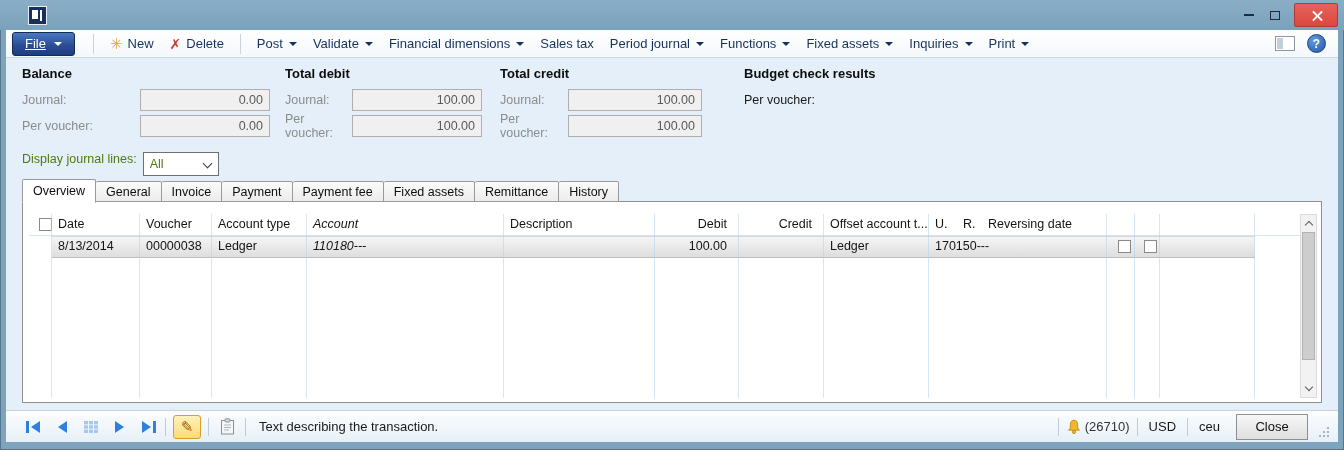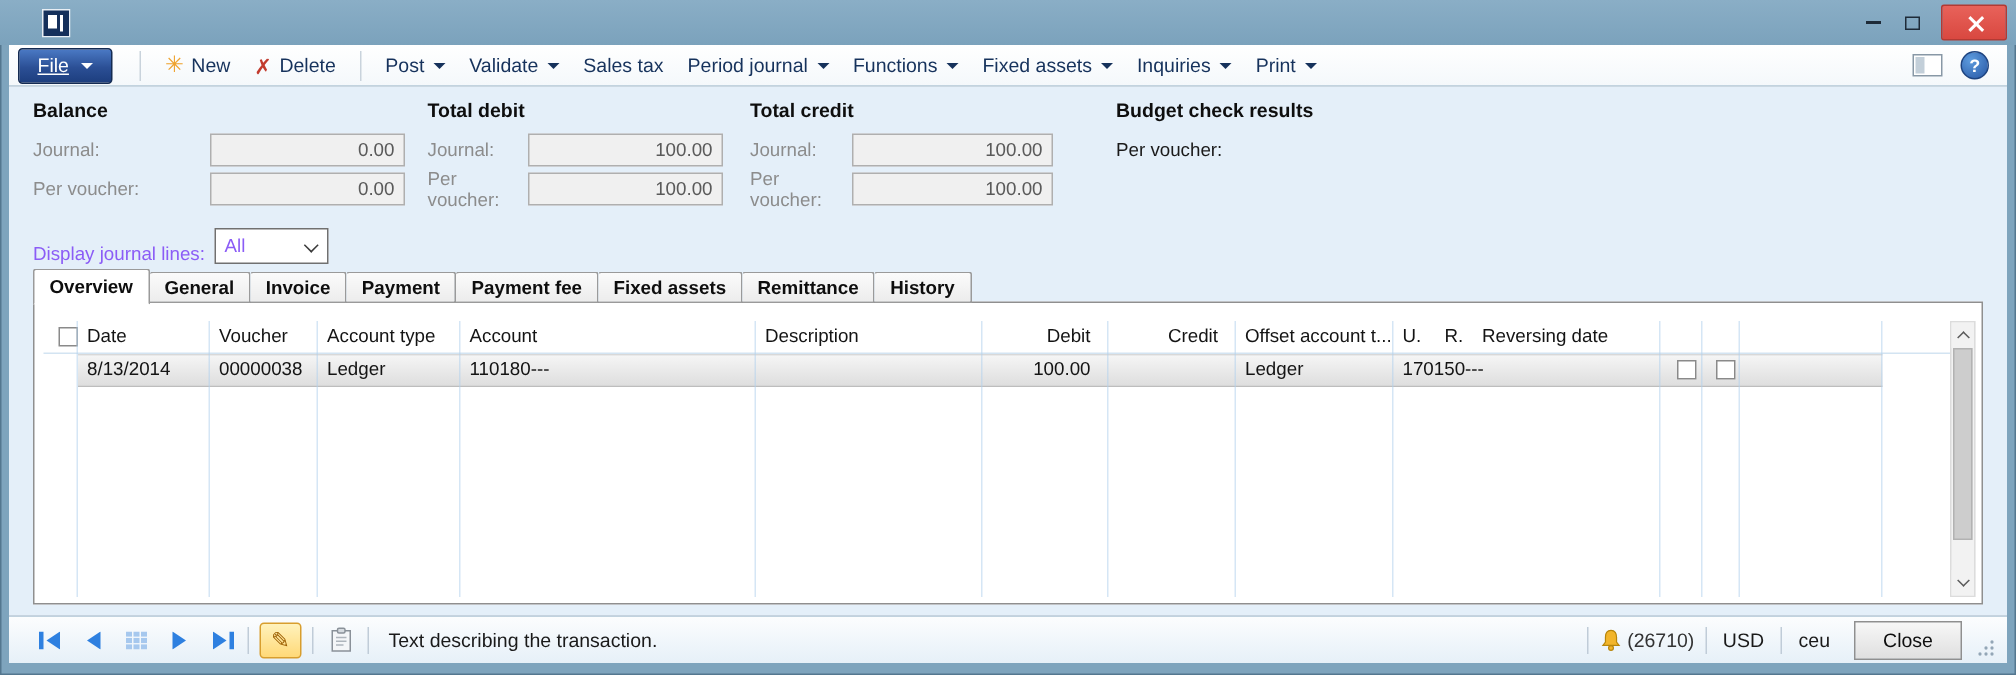--- a/index.html
+++ b/index.html
@@ -47,37 +47,37 @@
   .sum-title{font-weight:bold;color:#0E0E0E;font-size:13px;margin-bottom:8px;}
   .sum-row{display:flex;align-items:center;margin-bottom:4px;height:22px;}
   .sum-label{color:#8C8C8C;}
   .sum-input{display:inline-block;height:22px;line-height:20px;background:#F0F0F0;border:1px solid #AFAFAF;
              color:#5A5A5A;text-align:right;padding:0 6px;}
   .g-balance{left:16px;top:8px;} .g-balance .sum-label{width:118px;} .g-balance .sum-input{width:130px;}
   .g-debit{left:279px;top:8px;} .g-debit .sum-label{width:67px;} .g-debit .sum-input{width:130px;}
   .g-credit{left:494px;top:8px;} .g-credit .sum-label{width:68px;} .g-credit .sum-input{width:134px;}
   .g-budget{left:738px;top:8px;} .g-budget .sum-label{color:#1A1A1A;width:auto;}
   
-  .filter-row{position:absolute;left:16px;top:94px;height:24px;display:flex;align-items:flex-end;font-size:12.5px;color:#8b5cf6;}
+  .filter-row{position:absolute;left:16px;top:94px;height:24px;display:flex;align-items:flex-start;font-size:12.5px;color:#4d7c0f;}
   .select{width:76px;height:24px;background:#fff;border:1px solid #707070;display:flex;align-items:center;
           padding-left:6px;margin-left:6px;font-size:12.5px;position:relative;}
   .sel-chev{position:absolute;right:7px;top:7px;width:7px;height:7px;border-right:1.6px solid #3A3A3A;border-bottom:1.6px solid #3A3A3A;transform:rotate(45deg);}
   
-  .tabstrip{position:absolute;left:16px;top:120px;height:24px;display:flex;align-items:flex-end;z-index:3;font-weight:bold;}
+  .tabstrip{position:absolute;left:16px;top:120px;height:24px;display:flex;align-items:flex-end;z-index:3;}
   .tab{height:21px;line-height:20px;padding:0 10px;font-size:12.5px;color:#0E0E0E;background:linear-gradient(#FBFBFB,#ECECEC);
        border:1px solid #9A9A9A;border-left:none;border-radius:2px 2px 0 0;cursor:default;white-space:nowrap;}
   .tab:first-child{border-left:1px solid #9A9A9A;}
   .tab.active{height:24px;line-height:23px;background:#fff;border-left:1px solid #9A9A9A;position:relative;z-index:4;border-bottom:1px solid #fff;margin-bottom:-1px;}
   
   .panel{position:absolute;left:16px;top:143px;width:1300px;height:202px;background:#fff;border:1px solid #8F8F8F;z-index:2;
          padding:12px 4px 4px 6px;}
   .gridwrap{position:relative;width:100%;height:100%;}
   .col-lines{position:absolute;left:0;top:0;bottom:0;right:17px;display:flex;z-index:2;pointer-events:none;}
   .col-lines div{border-right:1px solid rgba(178,209,237,0.55);height:100%;}
-  .w0{width:23px;} .w1{width:88px;} .w2{width:72px;} .w3{width:95px;} .w4{width:197px;} .w5{width:151px;}
+  .w0{width:23px;} .w1{width:88px;} .w2{width:72px;} .w3{width:95px;} .w4{width:197px;font-style:italic;} .w5{width:151px;}
   .w6{width:84px;} .w7{width:85px;} .w8{width:105px;} .w9{width:178px;} .w10{width:28px;} .w11{width:25px;}
   .w12{width:95px;} .w13{flex:1;border-right:none !important;}
   .grid-row{display:flex;height:22px;margin-right:17px;position:relative;z-index:1;font-size:12.5px;color:#141414;}
   .gcell{height:22px;line-height:21px;padding-left:6px;white-space:nowrap;overflow:hidden;}
   .gcell.num{text-align:right;padding-right:12px;padding-left:0;}
   .grid-row.header{border-bottom:1px solid #D3E4F2;}
   .grid-row.selected .rowbg{position:absolute;left:23px;right:45px;top:0;bottom:0;background:linear-gradient(#F5F5F5,#DEDEDE);
         border-top:1px solid #D8D8D8;border-bottom:1px solid #BDBDBD;z-index:-1;}
   .cb{width:13px;height:13px;border:1px solid #8A8A8A;background:#fff;}
   .cb.hdr{margin:4px 0 0 4px;}
@@ -146,20 +146,24 @@
       <span class="icon-del">✗</span>
       <span>Delete</span>
     </div>
     <span class="tsep"></span>
     <div class="titem">
       <span>Post</span>
       <span class="caret"></span>
     </div>
     <div class="titem">
       <span>Validate</span>
+      <span class="caret"></span>
+    </div>
+    <div class="titem">
+      <span>Financial dimensions</span>
       <span class="caret"></span>
     </div>
     <div class="titem">
       <span>Sales tax</span>
     </div>
     <div class="titem">
       <span>Period journal</span>
       <span class="caret"></span>
     </div>
     <div class="titem">

